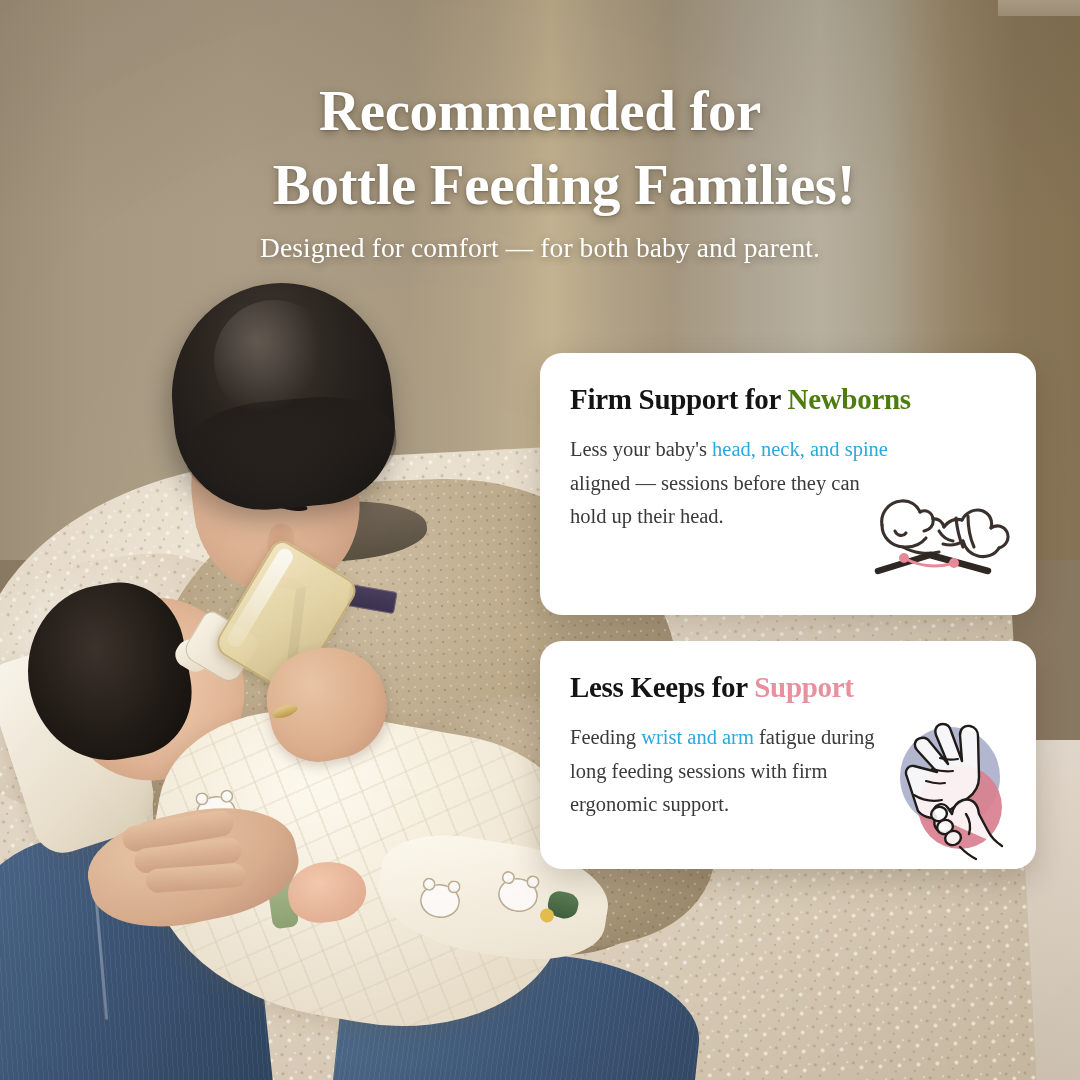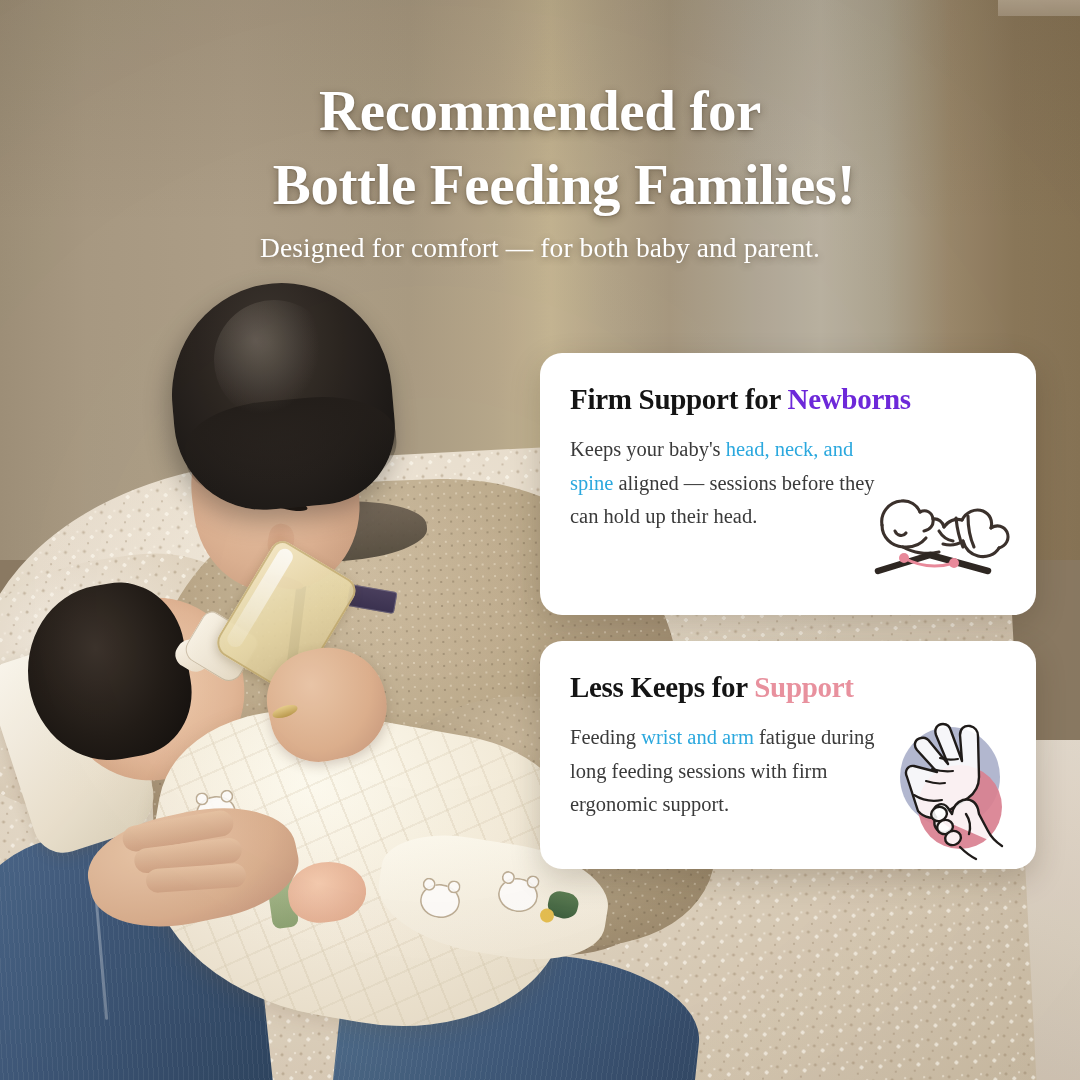--- a/index.html
+++ b/index.html
@@ -353,21 +353,21 @@
     box-shadow:0 10px 30px rgba(55,40,22,.22);
     padding:30px 34px 26px 30px;
   }
   #card-1 { left:540px; top:353px; width:496px; height:262px; }
   #card-2 { left:540px; top:641px; width:496px; height:228px; }
 
   .card-title {
     font-size:29px; font-weight:800; color:#141414; letter-spacing:-.3px;
     line-height:1.12; margin-bottom:18px;
   }
-  .card-title .accent { color:#6d28d9; }
+  .card-title .accent { color:#4d7c0f; }
   #card-2 .card-title .accent { color:#E8919E; }
 
   .card-body {
     font-size:20.5px; line-height:1.62; color:#3a3a3a; max-width:318px;
   }
   .card-body .hl { color:#2BA8DE; }
 
   .card-ico { position:absolute; }
   #ico-1 { right:16px; bottom:28px; width:150px; height:106px; }
   #ico-2 { right:10px; bottom:8px; width:152px; height:150px; }
@@ -456,21 +456,21 @@
     <span>Recommended for</span>
     <span class="l2">Bottle Feeding Families!</span>
   </div>
   <div class="subhead">Designed for comfort — for both baby and parent.</div>
 
   <div class="card" id="card-1">
     <div class="card-title">
       <span>Firm Support for </span><span class="accent">Newborns</span>
     </div>
     <div class="card-body">
-      <span>Keeps your baby's </span><span class="hl">head, neck, and spine</span><span> aligned — sessions before they can hold up their head.</span>
+      <span>Less your baby's </span><span class="hl">head, neck, and spine</span><span> aligned — sessions before they can hold up their head.</span>
     </div>
 
     <svg class="card-ico" id="ico-1" viewBox="0 0 150 106">
       <g fill="none" stroke="#3b312c" stroke-width="3.1" stroke-linecap="round" stroke-linejoin="round">
         <path d="M12 44c-2-12 7-23 19-24 9-1 16 4 19 11"></path>
         <path d="M12 44c0 12 9 21 21 22 10 1 18-3 23-9"></path>
         <path d="M33 66c10 6 24 8 36 5"></path>
         <path d="M25 50c2 5 8 6 11 2"></path>
         <path d="M50 31c6-3 12 0 13 7 1 6-3 11-9 12"></path>
         <path d="M63 38c5-1 10 3 11 8"></path>

